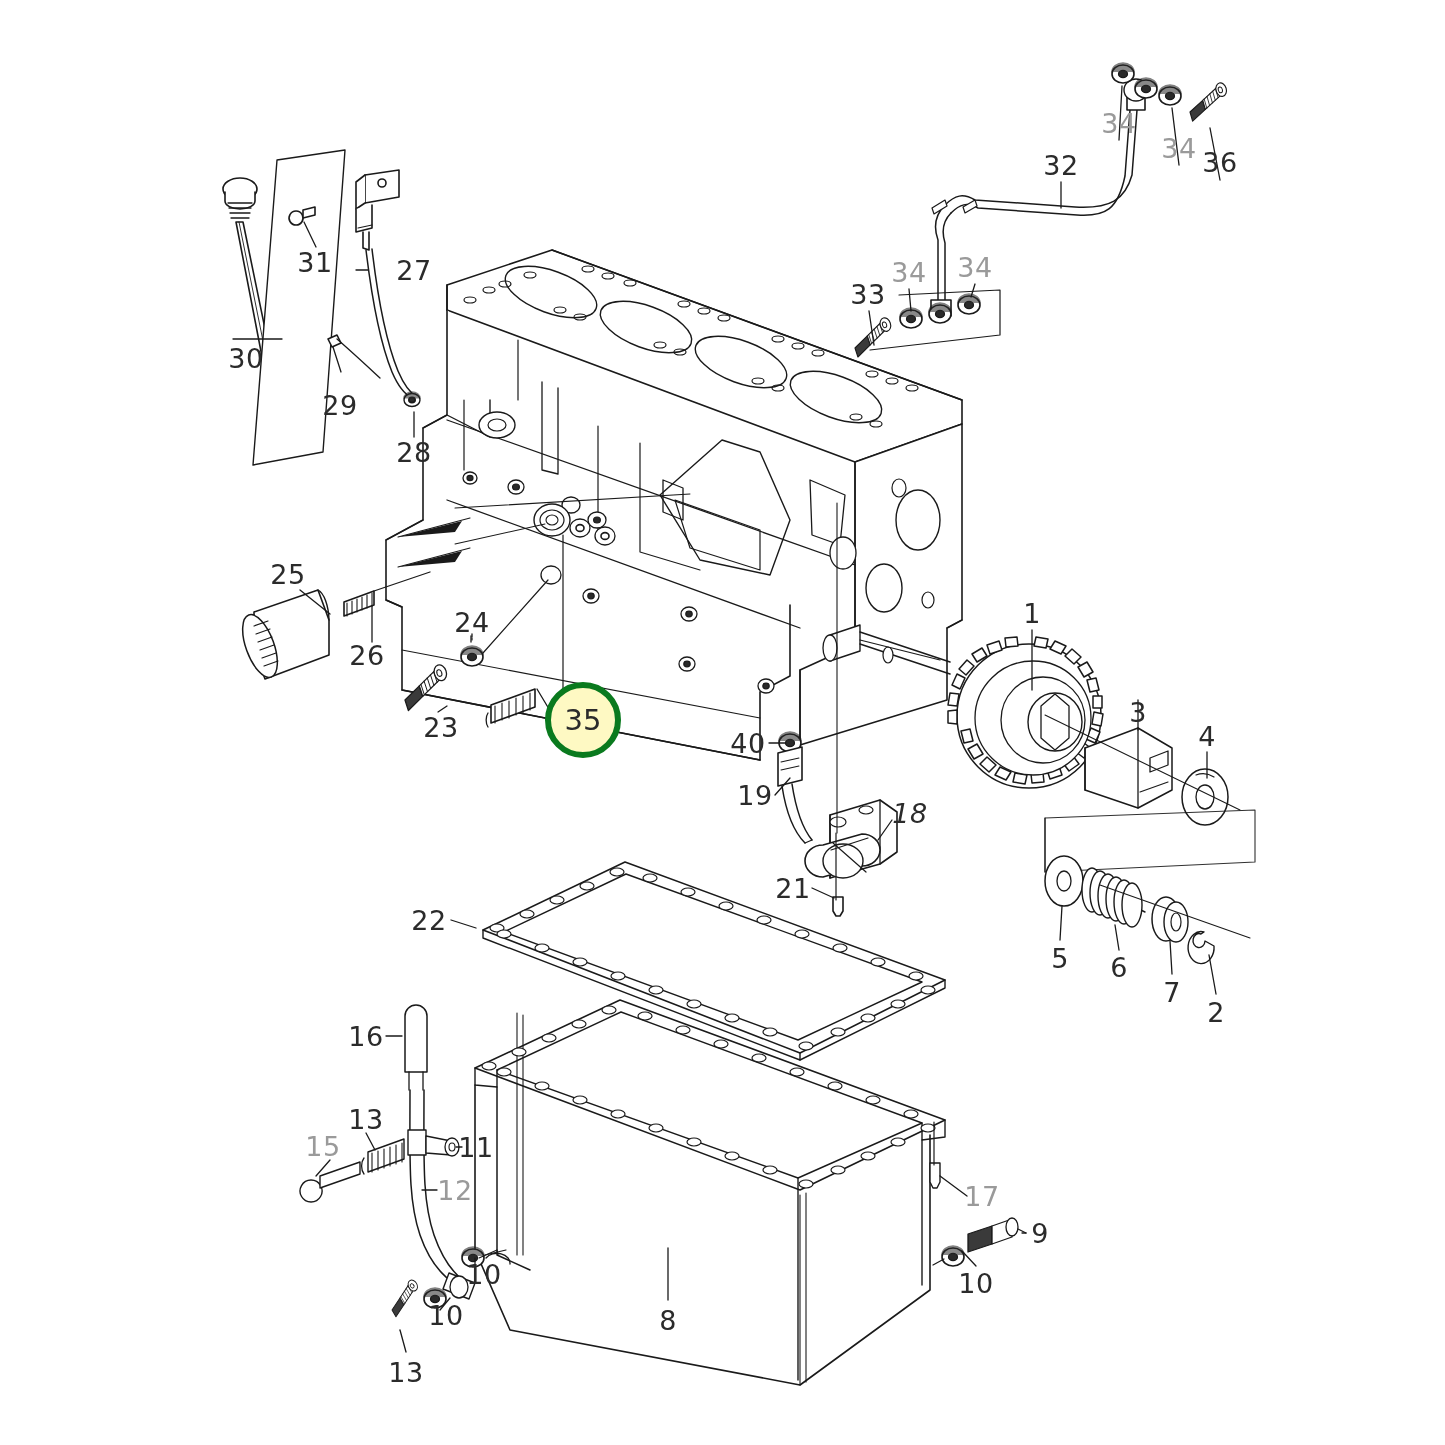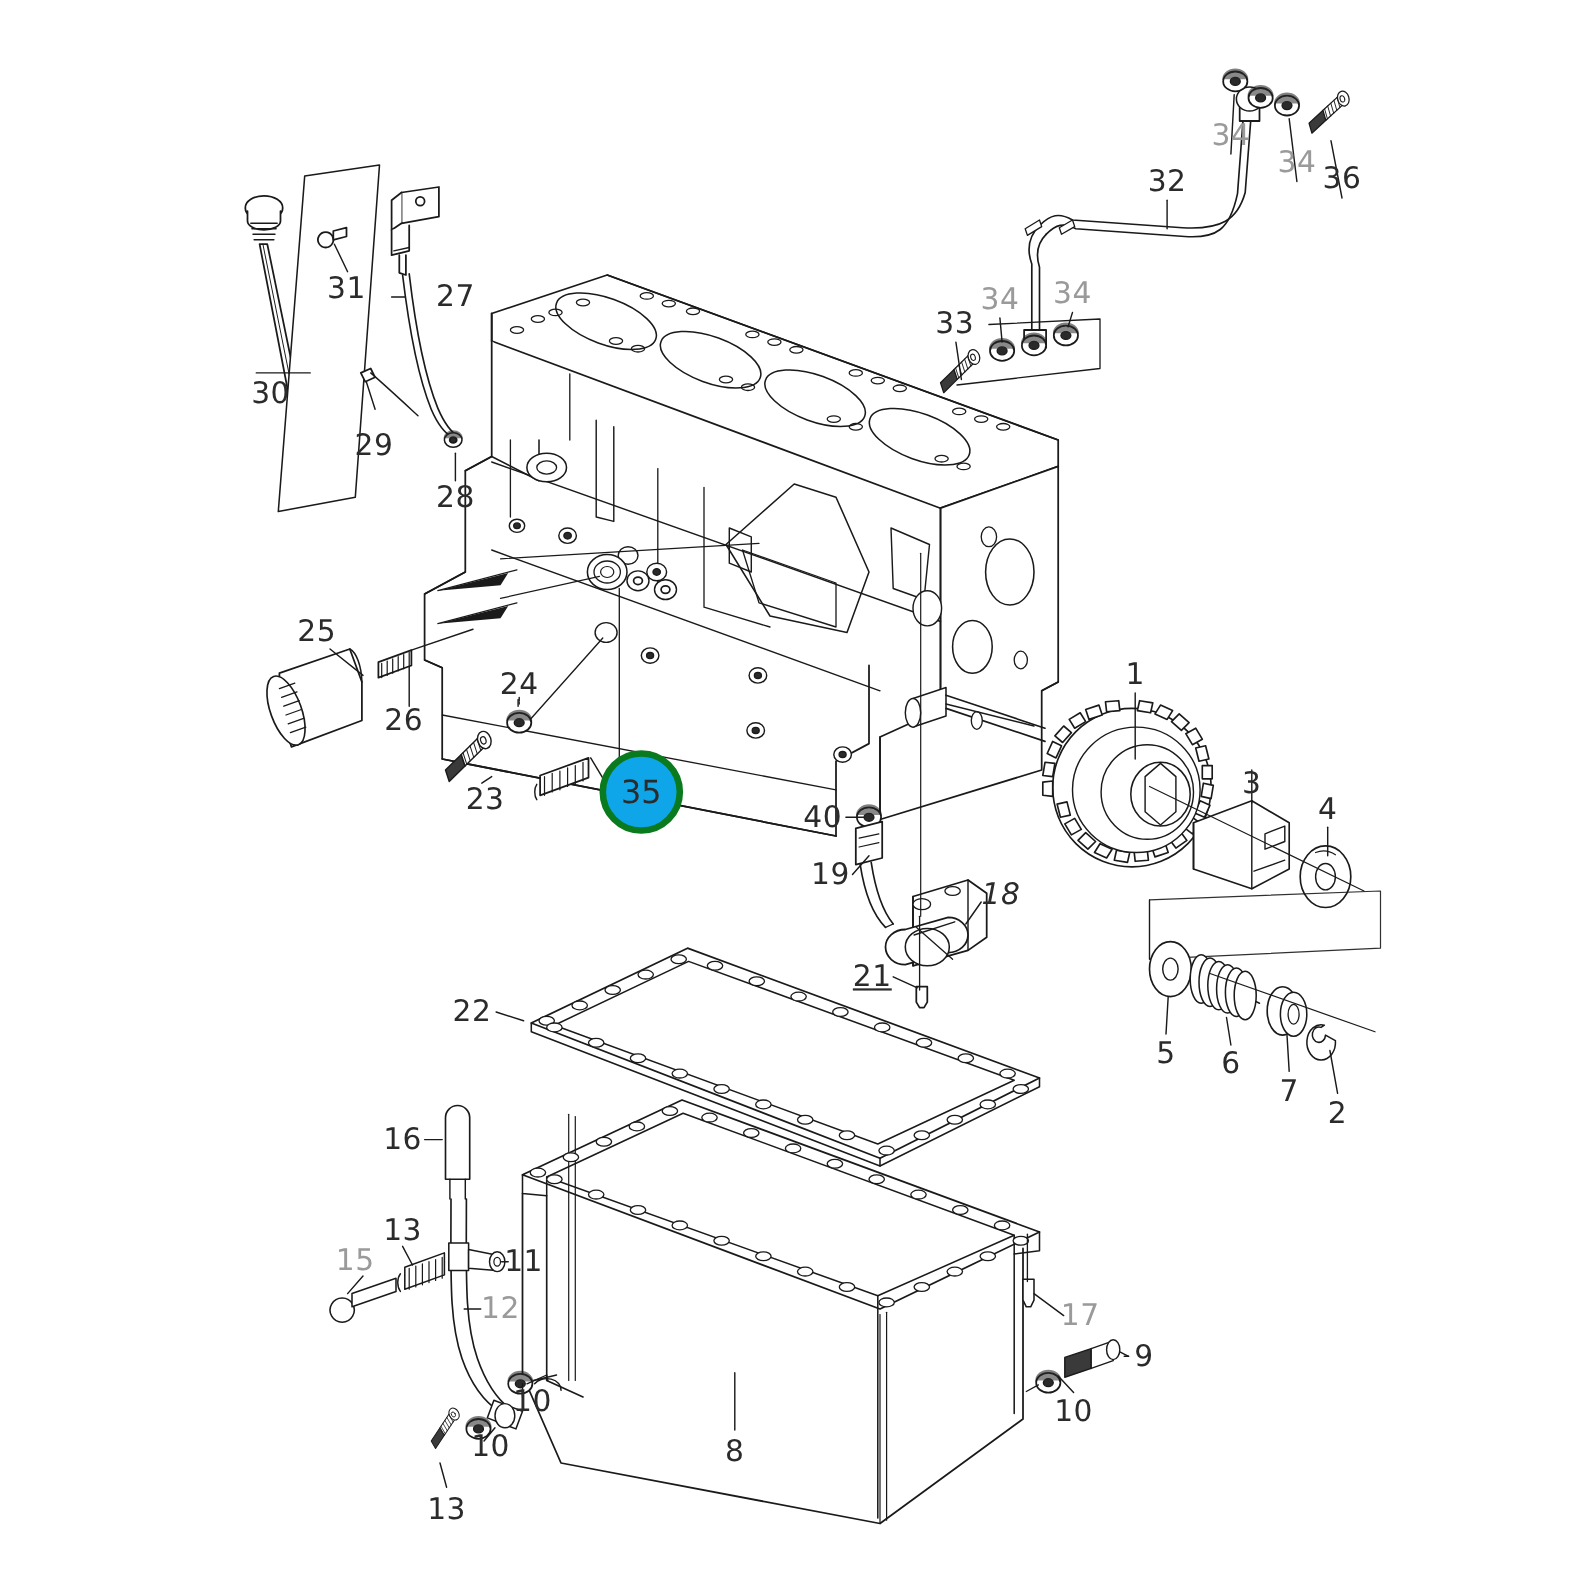--- a/index.html
+++ b/index.html
@@ -571,36 +571,36 @@
   <div class="callout" style="left: 476px; top: 1147px;">11</div>
   <div class="callout gray" style="left: 455px; top: 1190px;">12</div>
   <div class="callout" style="left: 406px; top: 1372px;">13</div>
   <div class="callout" style="left: 366px; top: 1119px;">13</div>
   <div class="callout gray" style="left: 323px; top: 1146px;">15</div>
   <div class="callout" style="left: 366px; top: 1036px;">16</div>
   <div class="callout gray" style="left: 982px; top: 1196px;">17</div>
   <div class="callout" style="left: 910px; top: 813px; font-style: italic;">18</div>
   <div class="callout" style="left: 755px; top: 795px;">19</div>
   <div class="callout" style="left: 748px; top: 743px;">40</div>
-  <div class="callout" style="left: 793px; top: 888px; text-decoration: underline;">21</div>
+  <div class="callout" style="left: 793px; top: 888px;">21</div>
   <div class="callout" style="left: 429px; top: 920px;">22</div>
   <div class="callout" style="left: 441px; top: 727px;">23</div>
   <div class="callout" style="left: 472px; top: 622px;">24</div>
   <div class="callout" style="left: 288px; top: 574px;">25</div>
   <div class="callout" style="left: 367px; top: 655px;">26</div>
   <div class="callout" style="left: 402px; top: 270px; margin-left: 12px;">27</div>
   <div class="callout" style="left: 414px; top: 452px;">28</div>
   <div class="callout" style="left: 340px; top: 388px; margin-top: 17px;">29</div>
   <div class="callout" style="left: 214px; top: 358px; margin-left: 32px;">30</div>
   <div class="callout" style="left: 315px; top: 262px;">31</div>
   <div class="callout" style="left: 1061px; top: 165px;">32</div>
   <div class="callout" style="left: 868px; top: 294px;">33</div>
   <div class="callout gray" style="left: 909px; top: 272px;">34</div>
   <div class="callout gray" style="left: 975px; top: 267px;">34</div>
   <div class="callout gray" style="left: 1119px; top: 123px;">34</div>
   <div class="callout gray" style="left: 1179px; top: 148px;">34</div>
   <div class="callout" style="left: 1220px; top: 162px;">36</div>
 
-  <div class="hl" id="highlight-35" style="left: 583px; top: 720px; border-color: rgb(10, 122, 30); background: #0ea5e9;">
+  <div class="hl" id="highlight-35" style="left: 583px; top: 720px; border-color: rgb(10, 122, 30); background: #fef9c3;">
     <span>35</span>
   </div>
 
 </div>
 
 </body></html>

